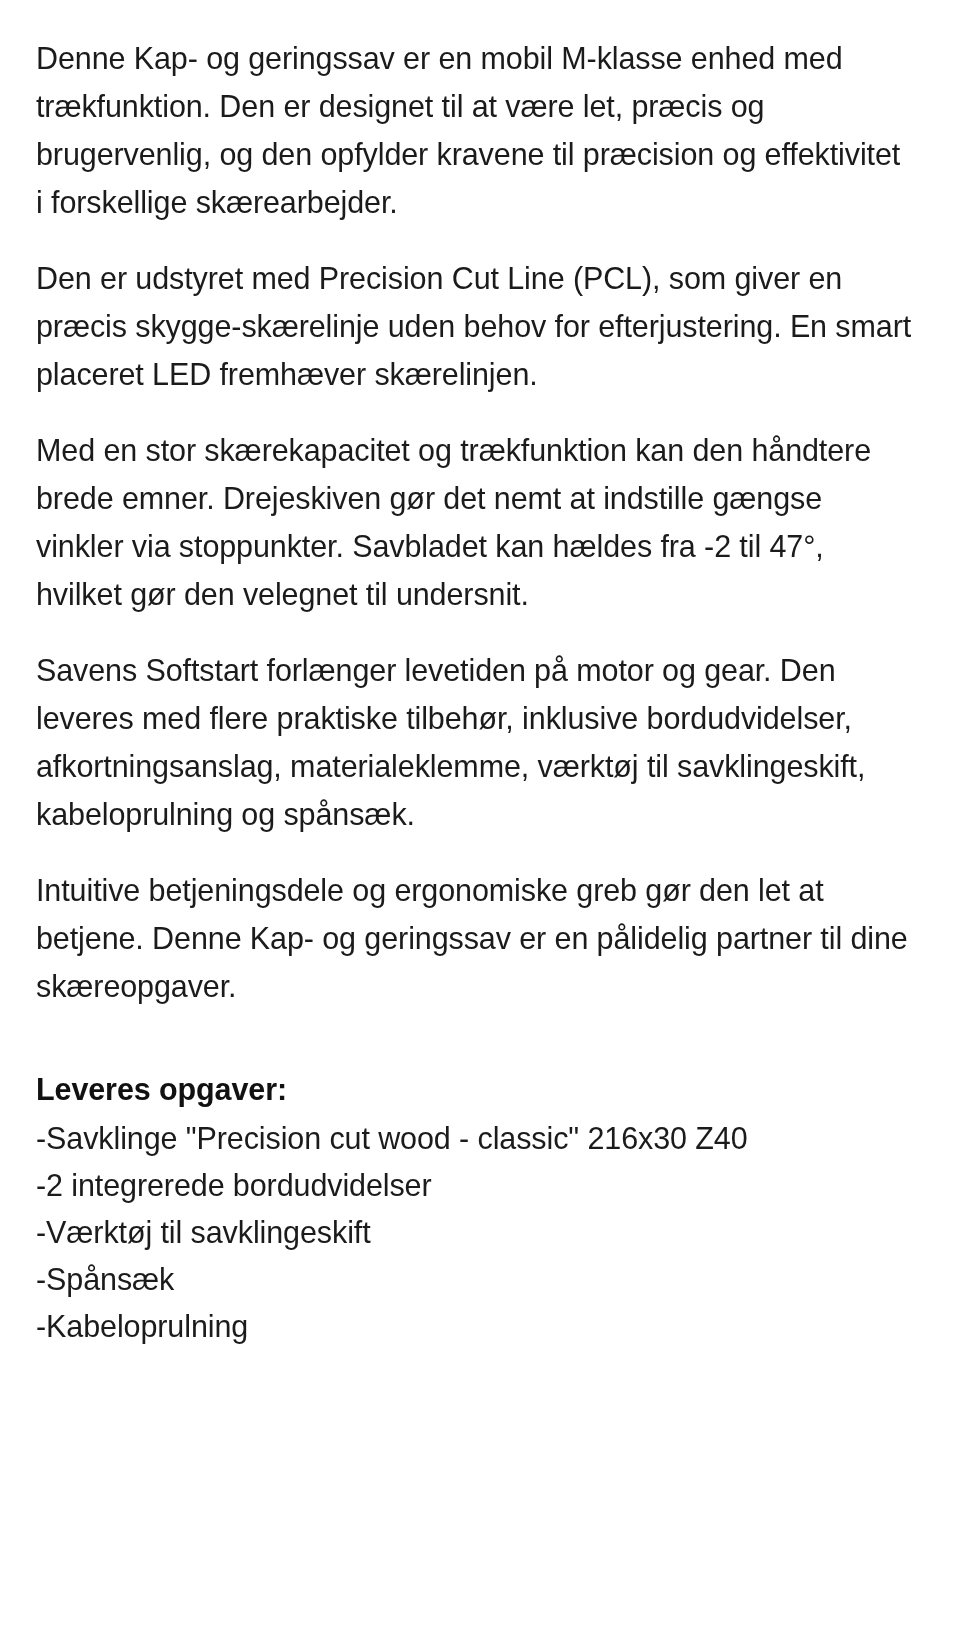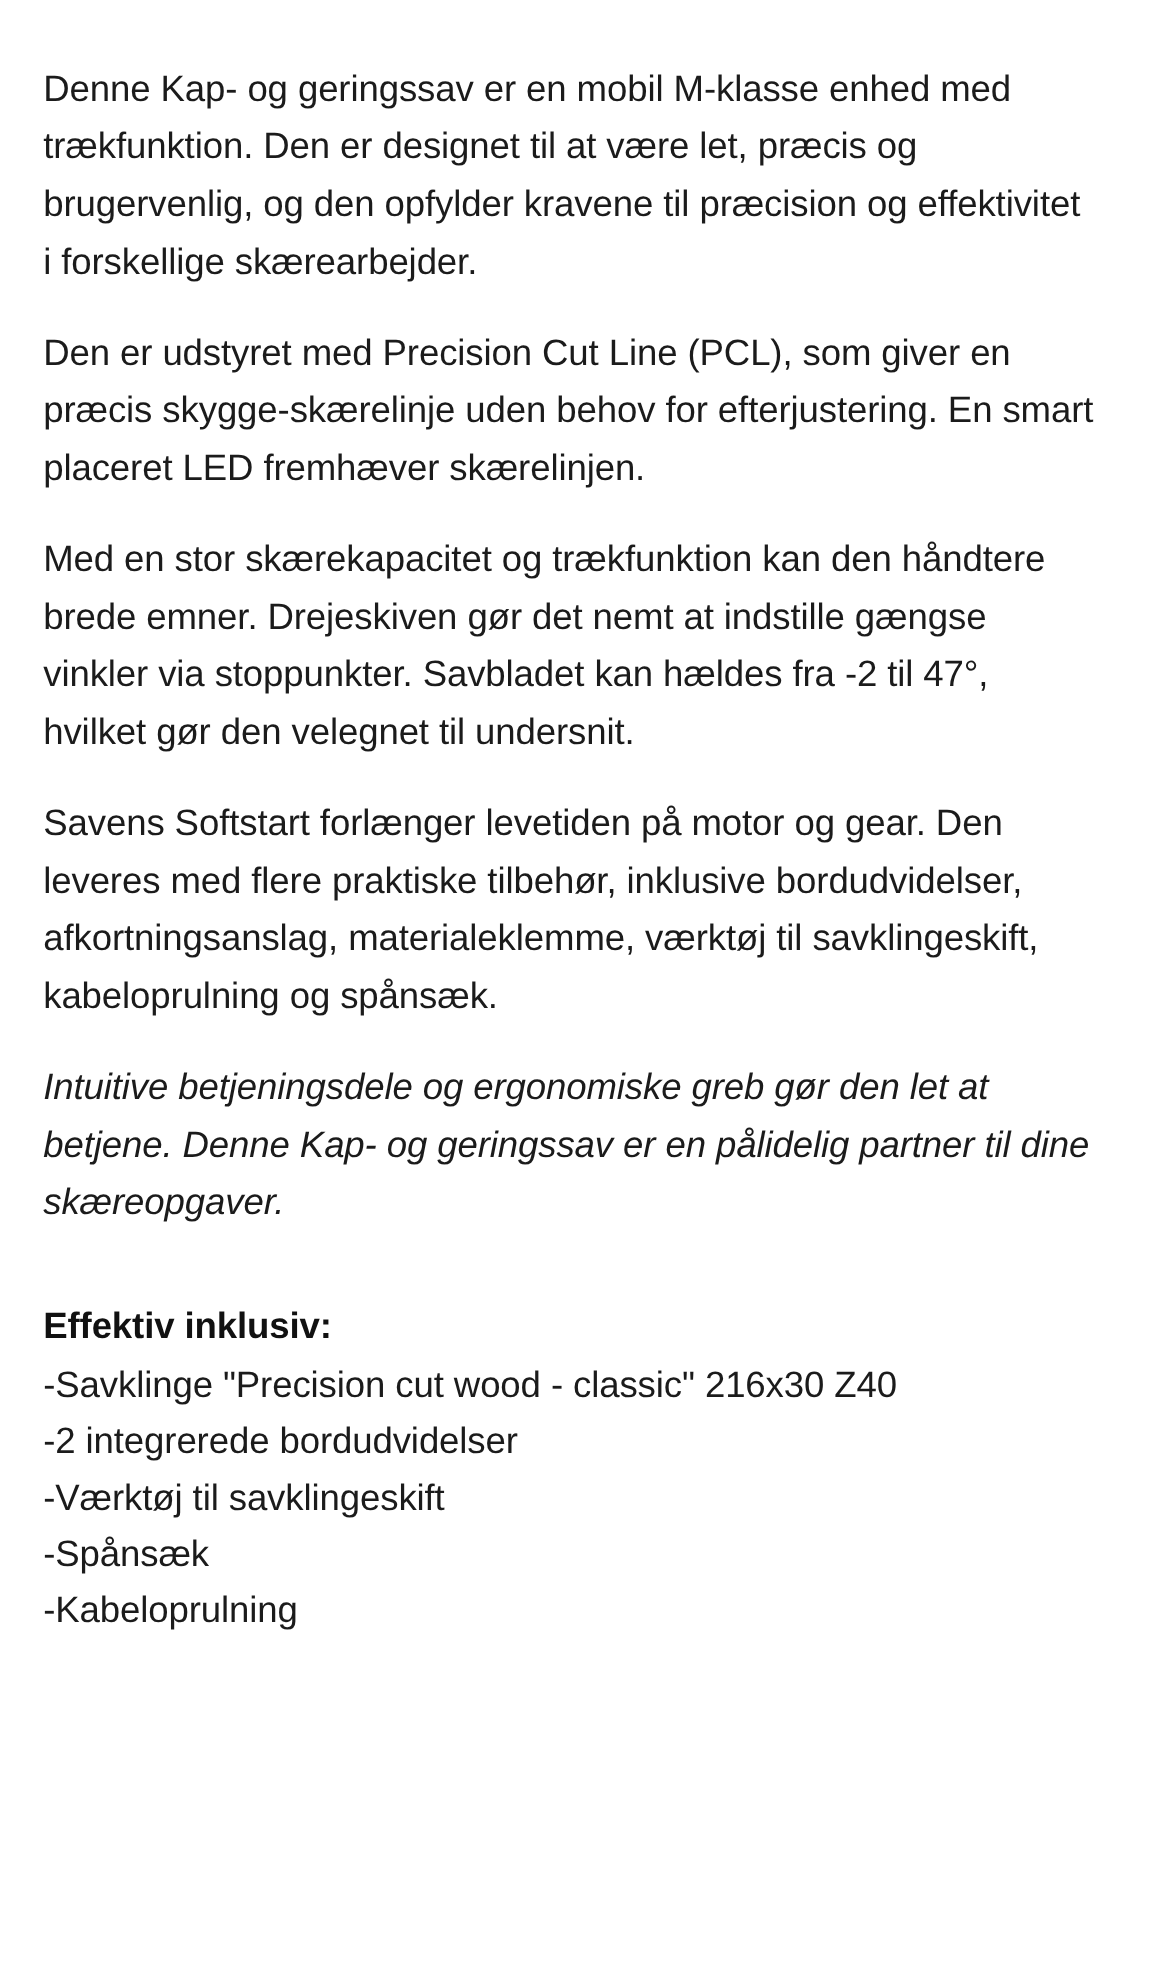--- a/index.html
+++ b/index.html
@@ -13,21 +13,21 @@
     background: #ffffff;
     font-family: "Liberation Sans", sans-serif;
     color: #1b1b1b;
     overflow: hidden;
   }
 
   .page {
     box-sizing: border-box;
     width: 960px;
     height: 1640px;
-    padding: 50px 48px 0 36px;
+    padding: 34px 48px 0 36px;
     background: #ffffff;
     position: relative;
   }
 
   
   .clipped-top {
     position: absolute;
     top: -6px;
     left: 150px;
     width: 26px;
@@ -42,21 +42,21 @@
 
   .body-copy {
     margin: 0 0 28px 0;
     font-size: 30.5px;
     line-height: 48px;
     font-weight: 400;
     letter-spacing: -0.1px;
     color: #1b1b1b;
     max-width: 880px;
   }
-  .body-copy:last-of-type { margin-bottom: 16px; font-style: italic; }
+  .body-copy:last-of-type { margin-bottom: 16px; }
 
   .includes-block {
     margin-top: 56px;
   }
 
   .includes-heading {
     margin: 0 0 2px 0;
     font-size: 30.5px;
     line-height: 47px;
     font-weight: 700;
@@ -86,21 +86,21 @@
 
   <div class="clipped-top">g</div>
 
   <p class="body-copy">Denne Kap- og geringssav er en mobil M-klasse enhed med trækfunktion. Den er designet til at være let, præcis og brugervenlig, og den opfylder kravene til præcision og effektivitet i forskellige skærearbejder.</p>
   <p class="body-copy">Den er udstyret med Precision Cut Line (PCL), som giver en præcis skygge-skærelinje uden behov for efterjustering. En smart placeret LED fremhæver skærelinjen.</p>
   <p class="body-copy">Med en stor skærekapacitet og trækfunktion kan den håndtere brede emner. Drejeskiven gør det nemt at indstille gængse vinkler via stoppunkter. Savbladet kan hældes fra -2 til 47°, hvilket gør den velegnet til undersnit.</p>
   <p class="body-copy">Savens Softstart forlænger levetiden på motor og gear. Den leveres med flere praktiske tilbehør, inklusive bordudvidelser, afkortningsanslag, materialeklemme, værktøj til savklingeskift, kabeloprulning og spånsæk.</p>
   <p class="body-copy">Intuitive betjeningsdele og ergonomiske greb gør den let at betjene. Denne Kap- og geringssav er en pålidelig partner til dine skæreopgaver.</p>
 
   <div class="includes-block">
-    <p class="includes-heading">Effektiv inklusiv:</p>
+    <p class="includes-heading">Leveres opgaver:</p>
     <ul class="includes-list">
       <li>-Savklinge "Precision cut wood - classic" 216x30 Z40</li>
       <li>-2 integrerede bordudvidelser</li>
       <li>-Værktøj til savklingeskift</li>
       <li>-Spånsæk</li>
       <li>-Kabeloprulning</li>
     </ul>
   </div>
 
 </div>

